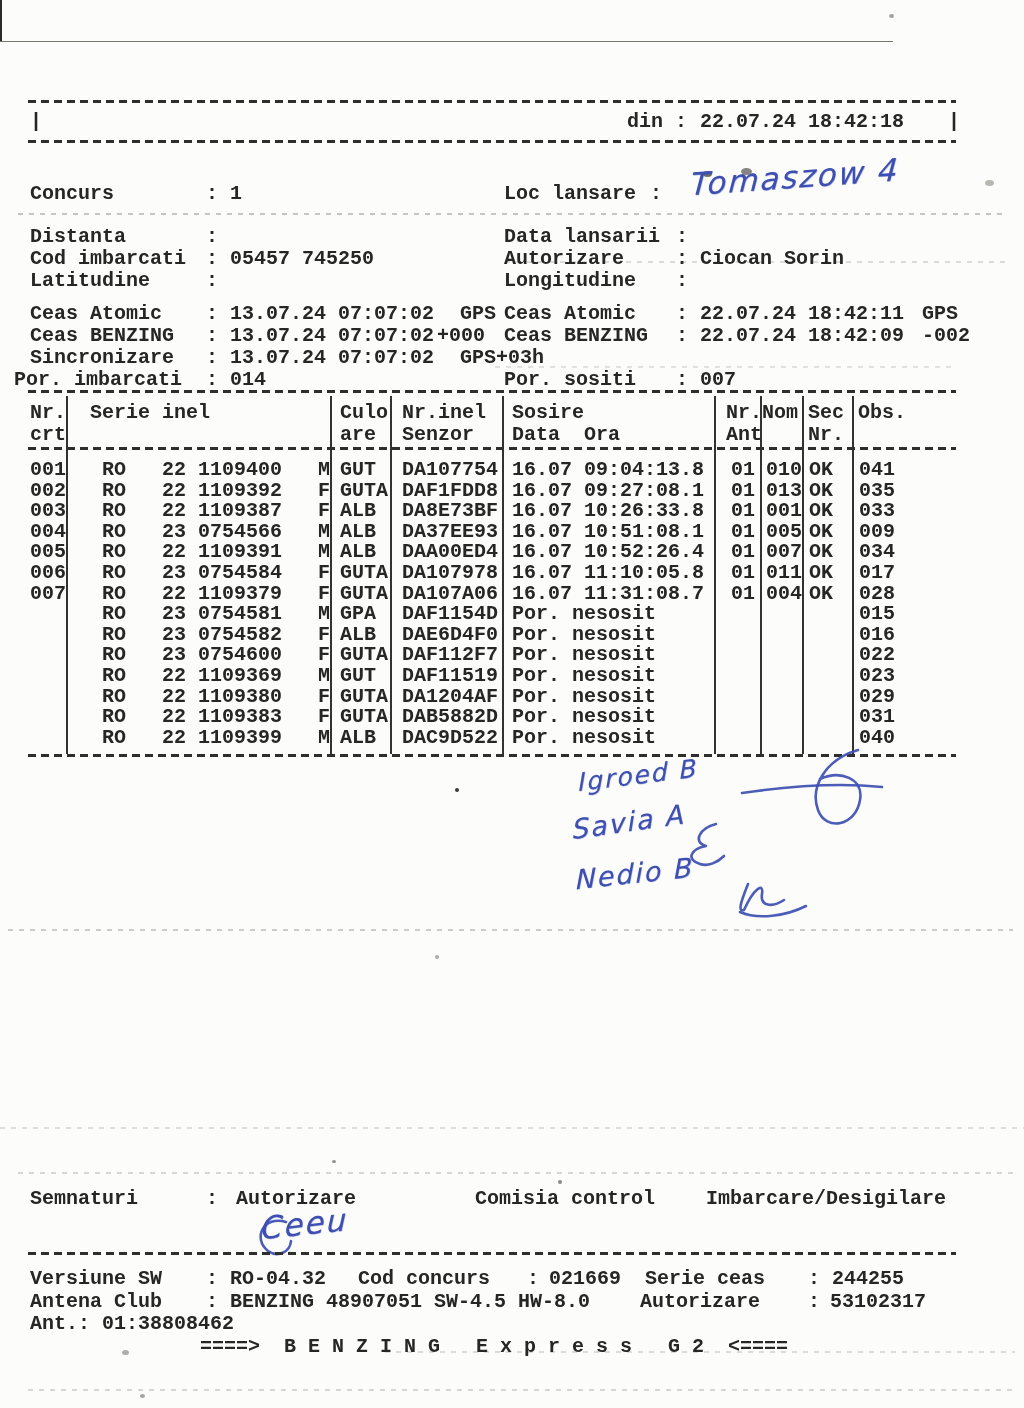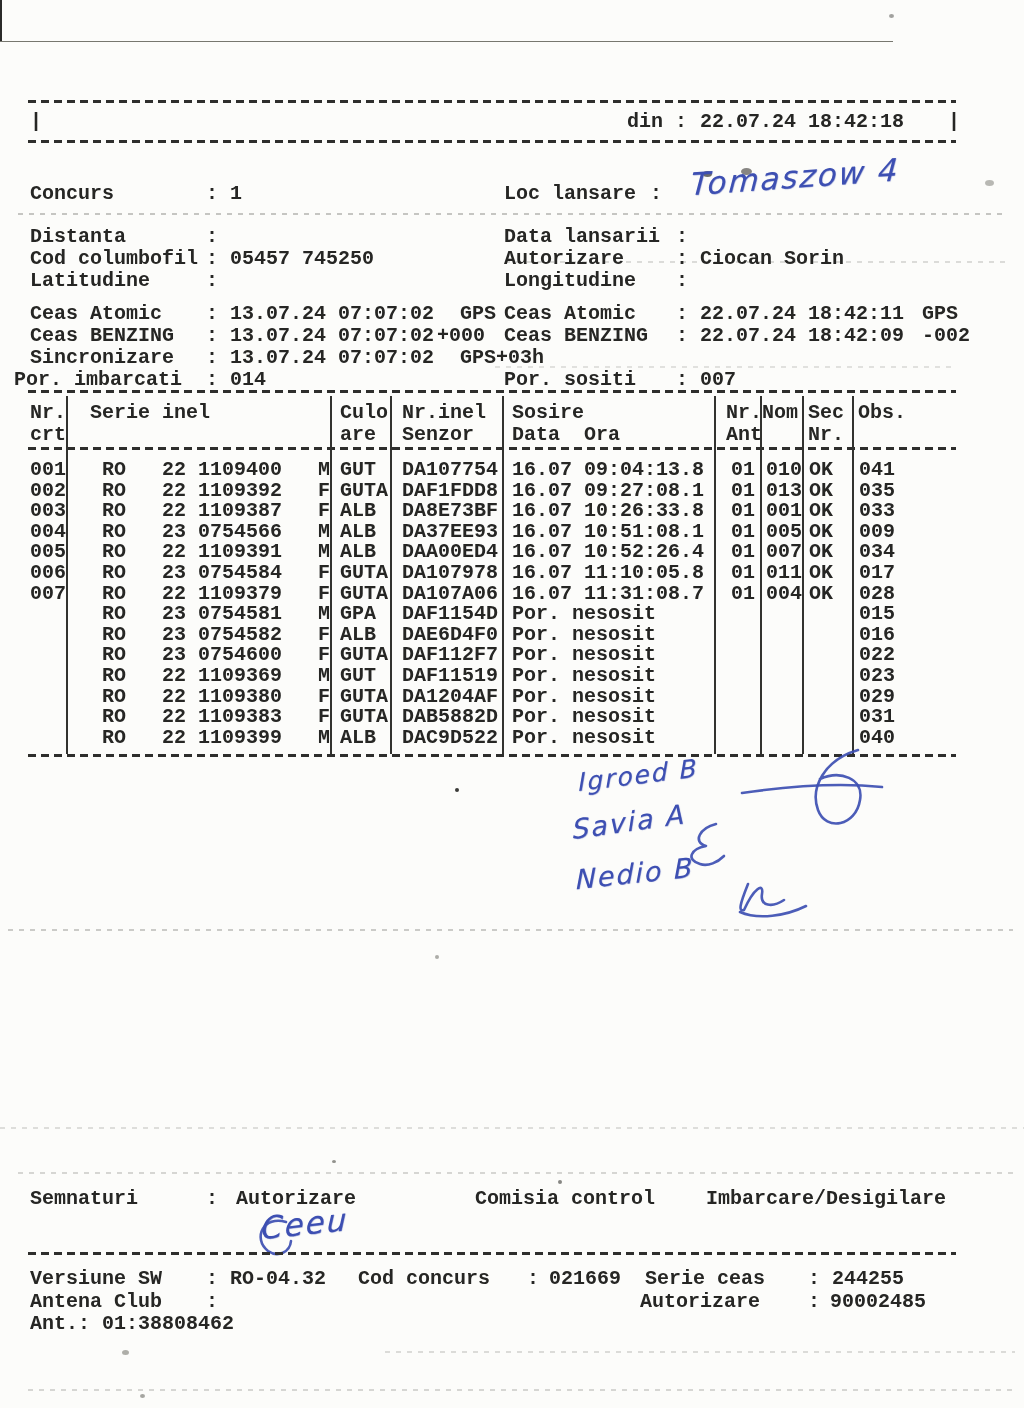--- a/index.html
+++ b/index.html
@@ -65,21 +65,21 @@
   <span class="t" style="left:206px;top:183px">:</span>
   <span class="t" style="left:230px;top:183px">1</span>
   <span class="t" style="left:504px;top:183px">Loc lansare</span>
   <span class="t" style="left:650px;top:183px">:</span>
 
   <span class="t" style="left:30px;top:226px">Distanta</span>
   <span class="t" style="left:206px;top:226px">:</span>
   <span class="t" style="left:504px;top:226px">Data lansarii</span>
   <span class="t" style="left:676px;top:226px">:</span>
 
-  <span class="t" style="left:30px;top:248px">Cod columbofil</span>
+  <span class="t" style="left:30px;top:248px">Cod imbarcati</span>
   <span class="t" style="left:206px;top:248px">:</span>
   <span class="t" style="left:230px;top:248px">05457 745250</span>
   <span class="t" style="left:504px;top:248px">Autorizare</span>
   <span class="t" style="left:676px;top:248px">:</span>
   <span class="t" style="left:700px;top:248px">Ciocan Sorin</span>
 
   <span class="t" style="left:30px;top:270px">Latitudine</span>
   <span class="t" style="left:206px;top:270px">:</span>
   <span class="t" style="left:504px;top:270px">Longitudine</span>
   <span class="t" style="left:676px;top:270px">:</span>
@@ -374,20 +374,22 @@
   <span class="t" style="left:230px;top:1268px">RO-04.32</span>
   <span class="t" style="left:358px;top:1268px">Cod concurs</span>
   <span class="t" style="left:527px;top:1268px">:</span>
   <span class="t" style="left:549px;top:1268px">021669</span>
   <span class="t" style="left:645px;top:1268px">Serie ceas</span>
   <span class="t" style="left:808px;top:1268px">:</span>
   <span class="t" style="left:832px;top:1268px">244255</span>
 
   <span class="t" style="left:30px;top:1291px">Antena Club</span>
   <span class="t" style="left:206px;top:1291px">:</span>
+  <span class="t" style="left:230px;top:1291px">BENZING 48907051 SW-4.5 HW-8.0</span>
   <span class="t" style="left:640px;top:1291px">Autorizare</span>
   <span class="t" style="left:808px;top:1291px">:</span>
-  <span class="t" style="left:830px;top:1291px">90002485</span>
+  <span class="t" style="left:830px;top:1291px">53102317</span>
 
   <span class="t" style="left:30px;top:1313px">Ant.: 01:38808462</span>
 
+  <span class="t" style="left:200px;top:1336px">====&gt;  B E N Z I N G   E x p r e s s   G 2  &lt;====</span>
 
 </div>
 
 </body></html>

